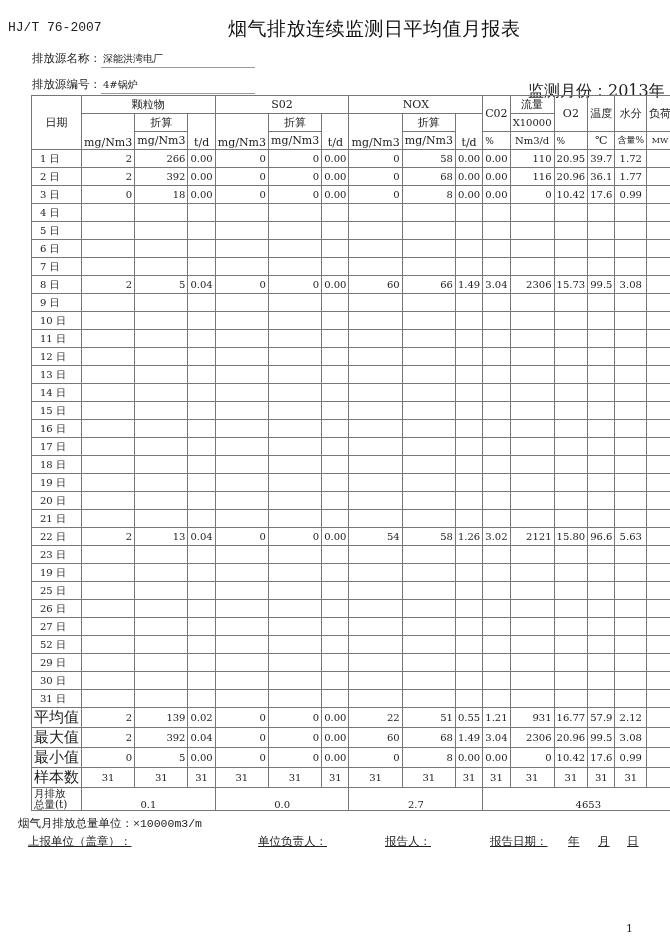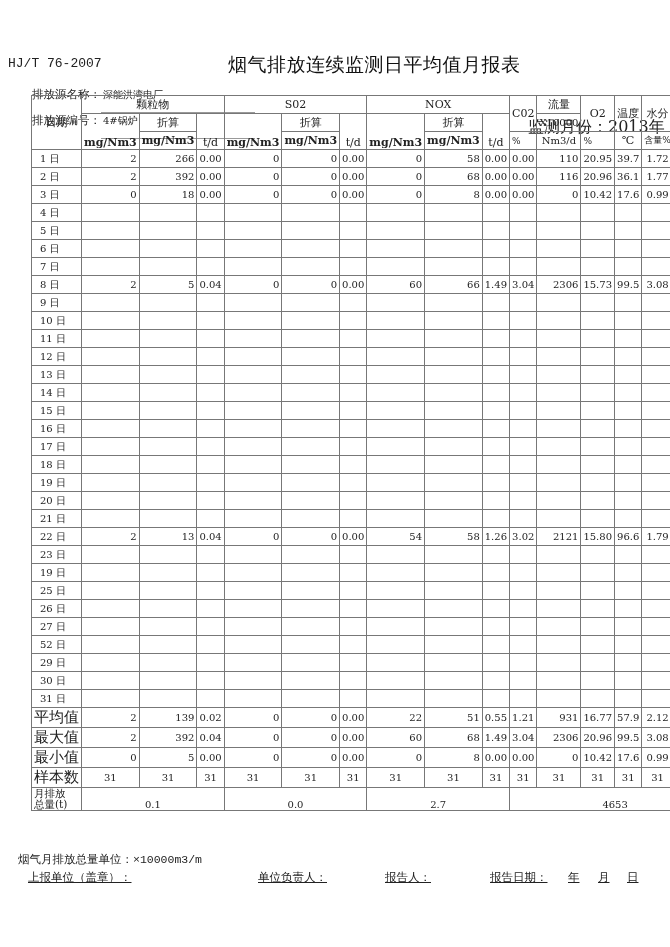--- a/index.html
+++ b/index.html
@@ -1,43 +1,43 @@
 <!DOCTYPE html>
 <html><head>
 <meta charset="utf-8">
 <style>
   html, body { margin: 0; padding: 0; }
   body {
     width: 670px; height: 947px; background: #ffffff; position: relative; overflow: hidden;
     font-family: "DejaVu Serif", "Liberation Serif", serif; color: #222;
   }
-  .abs { position: absolute; white-space: nowrap; margin-top: 36px; }
+  .abs { position: absolute; white-space: nowrap; }
   .std { left: 8px; top: 20px; font-size: 13px; font-family: "Liberation Mono", "DejaVu Sans Mono", monospace; }
   .title { left: 228px; top: 16px; font-size: 19px; font-family: "DejaVu Sans", sans-serif; letter-spacing: 0.5px; color: #111; }
   .meta { font-size: 11.5px; }
-  .meta .val { font-size: 10px; display: inline-block; border-bottom: 1px solid #999; padding: 0 2px 10px 2px; }
+  .meta .val { font-size: 10px; display: inline-block; border-bottom: 1px solid #999; padding: 0 2px 1px 2px; }
   .src-name { left: 32px; top: 51px; }
   .src-name .val { width: 150px; }
   .src-id { left: 32px; top: 77px; }
   .src-id .val { width: 150px; }
   .month { left: 528px; top: 81px; font-size: 16px; }
   .month .gap { display: inline-block; width: 16px; }
 
   table.report {
     position: absolute; left: 31px; top: 95px;
     border-collapse: collapse; table-layout: fixed;
     font-size: 10px;
   }
   table.report td {
     border: 1px solid #777; padding: 0 2px; height: 17px; overflow: hidden; white-space: nowrap;
   }
   table.report td.r { text-align: right; }
   table.report td.c { text-align: center; }
   .hdr td { font-size: 11px; text-align: center; }
-  .unit { font-size: 7px; font-weight: bold; }
+  .unit { font-size: 7px; }
   .day { text-align: left; padding-left: 8px !important; }
   .ne { font-size: 8px; text-align: left; padding-left: 6px !important; }
   .sum td { height: 26px; }
   .sum .lbl { text-align: center; font-size: 15px; }
   .total td { height: 26px; }
 
   .foot1 { left: 18px; top: 816px; font-size: 11.5px; font-family: Liberation Mono, monospace; }
   .foot2 { top: 834px; font-size: 11.5px; text-decoration: underline; }
   .pg { left: 626px; top: 922px; font-size: 11px; }
 </style>
@@ -521,21 +521,21 @@
         <td class="r">0</td>
         <td class="r">0</td>
         <td class="c">0.00</td>
         <td class="r">54</td>
         <td class="r">58</td>
         <td class="c">1.26</td>
         <td class="c">3.02</td>
         <td class="r">2121</td>
         <td class="r">15.80</td>
         <td class="r">96.6</td>
-        <td class="c">1.79</td>
+        <td class="c">5.63</td>
         <td class="r"></td>
         <td class="ne">NE</td>
       </tr>
       <tr>
         <td class="day">23 日</td>
         <td class="r"></td>
         <td class="r"></td>
         <td class="c"></td>
         <td class="r"></td>
         <td class="r"></td>

